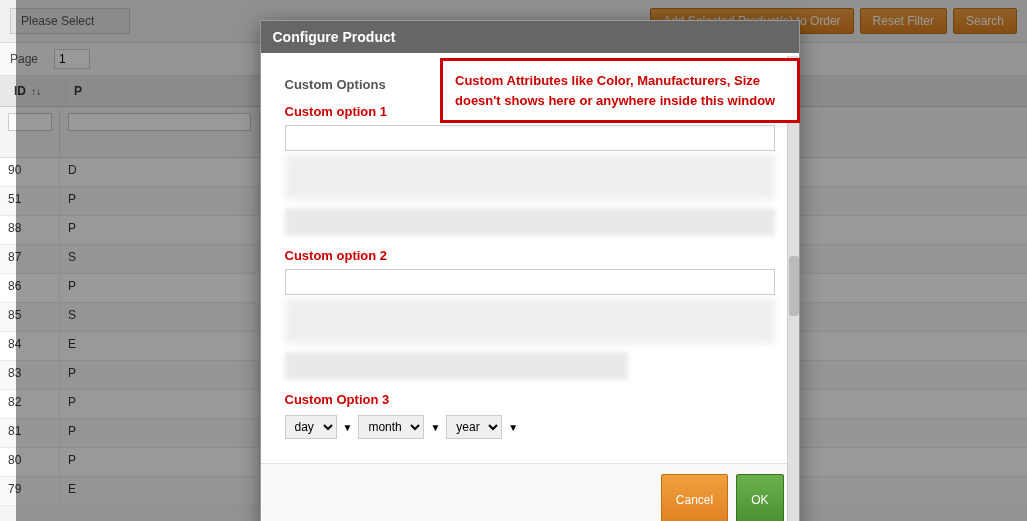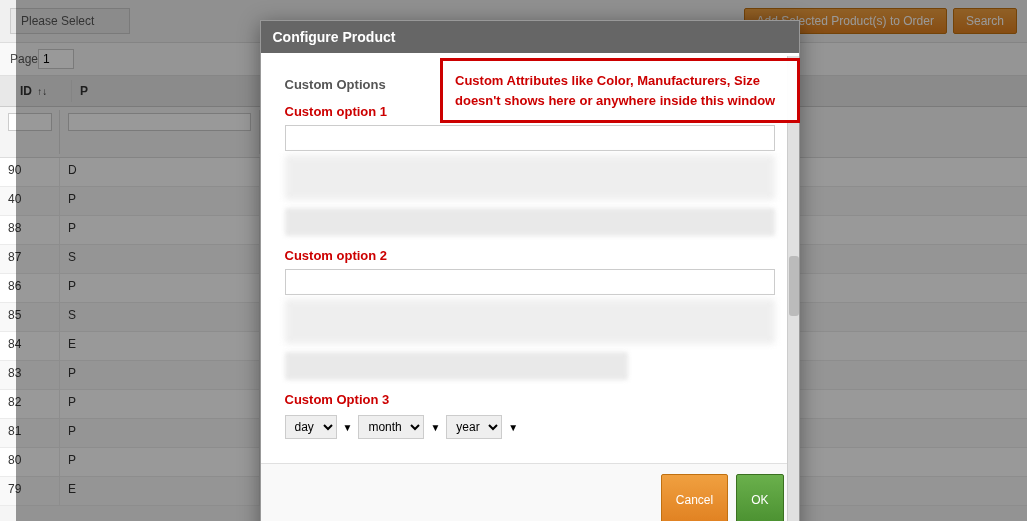--- a/index.html
+++ b/index.html
@@ -47,36 +47,36 @@
       padding: 5px 12px;
       cursor: pointer;
       font-size: 12px;
       border-radius: 2px;
     }
 
     
     .page-controls {
       display: flex;
       align-items: center;
-      gap: 0;
+      gap: 16px;
       padding: 6px 10px;
       background: #f9f9f9;
       border-bottom: 1px solid #e0e0e0;
     }
     .page-controls span { font-size: 12px; color: #555; }
     .page-controls input {
       width: 36px; border: 1px solid #ccc; padding: 2px 4px; font-size: 12px;
     }
 
     
     .tbl-header {
       display: flex;
       background: #e8e8e8;
       border-bottom: 1px solid #ccc;
-      padding: 4px 12px;
+      padding: 4px 6px;
     }
     .tbl-header .col {
       padding: 4px 8px;
       font-size: 12px;
       color: #333;
       font-weight: bold;
       border-right: 1px solid #ddd;
     }
     .col-id { width: 60px; }
     .col-name { width: 200px; }
@@ -282,20 +282,21 @@
 <body>
 
 <div class="bg-table">
 
   <div class="top-bar">
     <div class="top-bar-left">
       <span>Please Select</span>
     </div>
     <div class="top-bar-right">
       <button class="btn-orange">Add Selected Product(s) to Order</button>
+      <button class="btn-orange">Reset Filter</button>
       <button class="btn-orange">Search</button>
     </div>
   </div>
 
   <div class="page-controls">
     <span>Page</span>
     <input type="text" value="1" style="width: 36px; border: 1px solid rgb(204, 204, 204); padding: 2px 4px; font-size: 12px;">
   </div>
 
   <div class="tbl-header">
@@ -345,21 +346,21 @@
       <div class="col col-id">90</div>
       <div class="col col-name">D</div>
       <div class="col col-sku"><a class="col-link">nfigure</a></div>
       <div class="col col-price"></div>
       <div class="col col-select">
           <input type="checkbox" style="">
         </div>
       <div class="col col-qty"><input type="text" class="qty-input" style=""></div>
     </div>
     <div class="tbl-row">
-      <div class="col col-id">40</div>
+      <div class="col col-id">51</div>
       <div class="col col-name">P</div>
       <div class="col col-sku"><a class="col-link">nfigure</a></div>
       <div class="col col-price"></div>
       <div class="col col-select">
           <input type="checkbox" style="">
         </div>
       <div class="col col-qty"><input type="text" class="qty-input" style=""></div>
     </div>
     <div class="tbl-row">
       <div class="col col-id">88</div>

